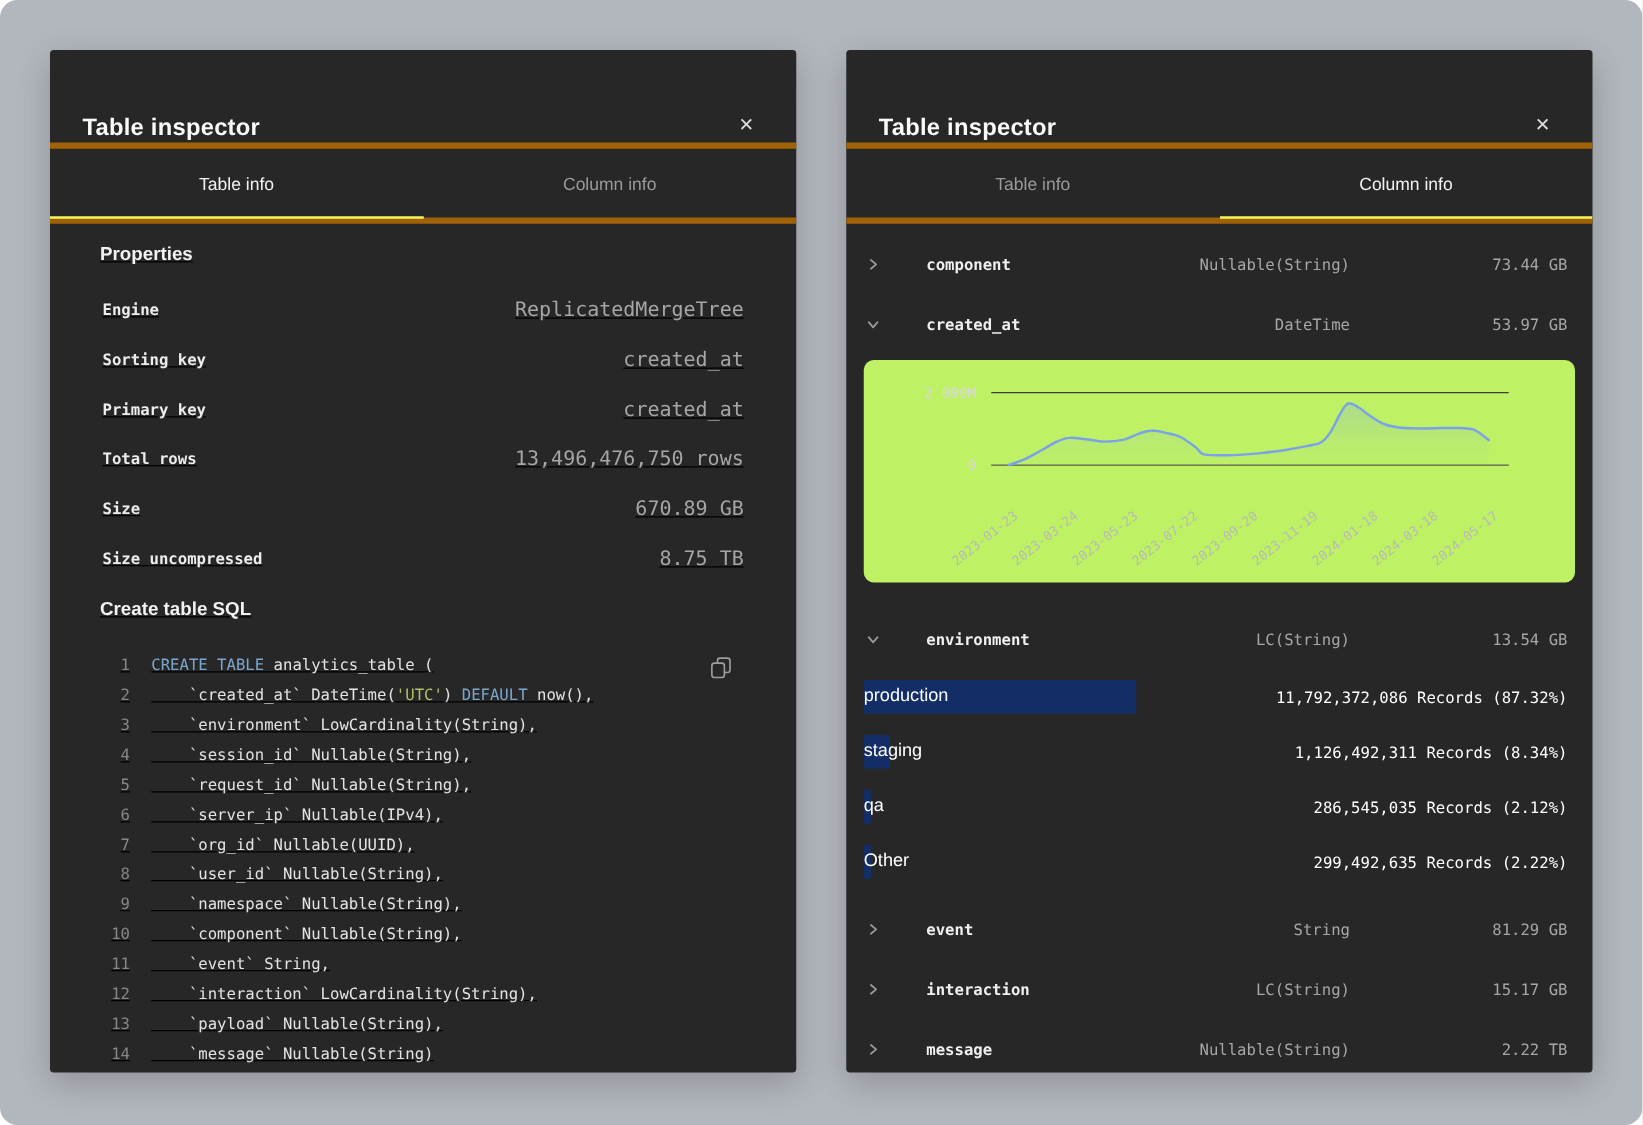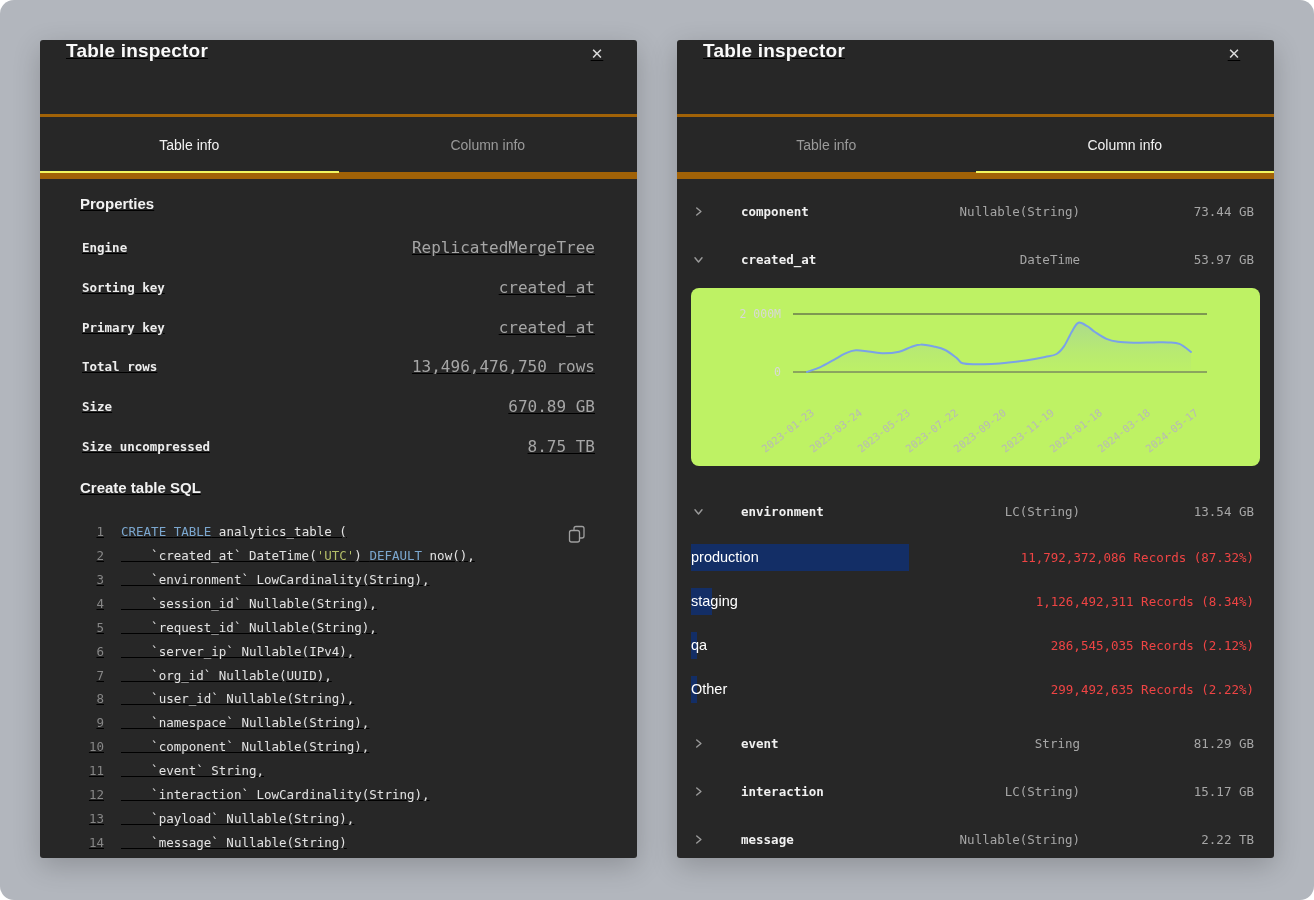--- a/index.html
+++ b/index.html
@@ -3,27 +3,27 @@
 <meta charset="utf-8">
 <style>
   html,body{margin:0;padding:0;background:#ffffff;}
   .canvas{position:relative;width:1314px;height:900px;background:#b2b6bd;border-radius:14px;
     overflow:hidden;font-family:"Liberation Sans",sans-serif;}
   .panel{position:absolute;top:40px;width:597px;height:818px;background:#272727;border-radius:3px;
     overflow:hidden;box-shadow:0 8px 28px rgba(0,0,0,.20);}
   .panel.left{left:40px;}
   .panel.right{left:677px;}
 
-  .panel-header{height:74px;display:flex;align-items:flex-start;justify-content:space-between;
-    padding:0 26px;border-bottom:3px solid #a16207;text-decoration:underline;}
+  .panel-header{height:74px;display:flex;align-items:flex-end;justify-content:space-between;
+    padding:0 26px;border-bottom:5px solid #a16207;}
   .panel-title{color:#fafafa;font-size:19px;font-weight:700;letter-spacing:.2px;}
   .close-btn{width:28px;height:28px;display:flex;align-items:center;justify-content:center;
     color:#dcdcdc;font-size:15px;cursor:pointer;user-select:none;}
 
-  .tabs{display:flex;height:55px;border-bottom:7px solid #a16207;justify-content:space-between;}
+  .tabs{display:flex;height:55px;border-bottom:5px solid #a16207;justify-content:space-between;}
   .tab{flex:1;display:flex;align-items:center;justify-content:center;font-size:14px;color:#9a9a9a;
     position:relative;cursor:pointer;}
   .tab.active{color:#f2f2f2;}
   .tab.active::after{content:"";position:absolute;left:0;right:0;bottom:-1px;height:2px;background:#f2f65f;}
 
   .content{padding:0 40px;text-decoration:underline;}
   .section-heading{color:#f2f2f2;font-size:15px;font-weight:700;margin-top:16px;line-height:18px;}
   .section-heading.sql{margin-top:13px;}
 
   .props{margin-top:8px;}
@@ -50,21 +50,21 @@
   .col-size{font-family:"DejaVu Sans Mono",monospace;font-size:12.5px;color:#a6a6a6;text-align:right;padding-right:12px;}
 
   .chart-card{height:178px;margin:5px 14px 21px 14px;background:#bef264;border-radius:8px;overflow:hidden;}
   .chart-card svg{display:block;width:100%;height:100%;}
 
   .val-rows{margin:0 0 8px 0;}
   .val-row{height:44px;display:flex;align-items:center;justify-content:space-between;padding:0 20px 0 14px;}
   .val-bar-wrap{position:relative;height:27px;display:flex;align-items:center;min-width:230px;}
   .val-bar{position:absolute;left:0;top:0;bottom:0;background:#132e66;}
   .val-label{position:relative;color:#ffffff;font-size:14.5px;}
-  .val-records{font-family:"DejaVu Sans Mono",monospace;font-size:12.5px;color:#ef4444;}
+  .val-records{font-family:"DejaVu Sans Mono",monospace;font-size:12.5px;color:#ffffff;}
 </style>
 </head>
 <body>
 
 <div class="canvas">
 
   <section class="panel left">
     <header class="panel-header">
       <div class="panel-title">Table inspector</div>
       <div class="close-btn">✕</div>

